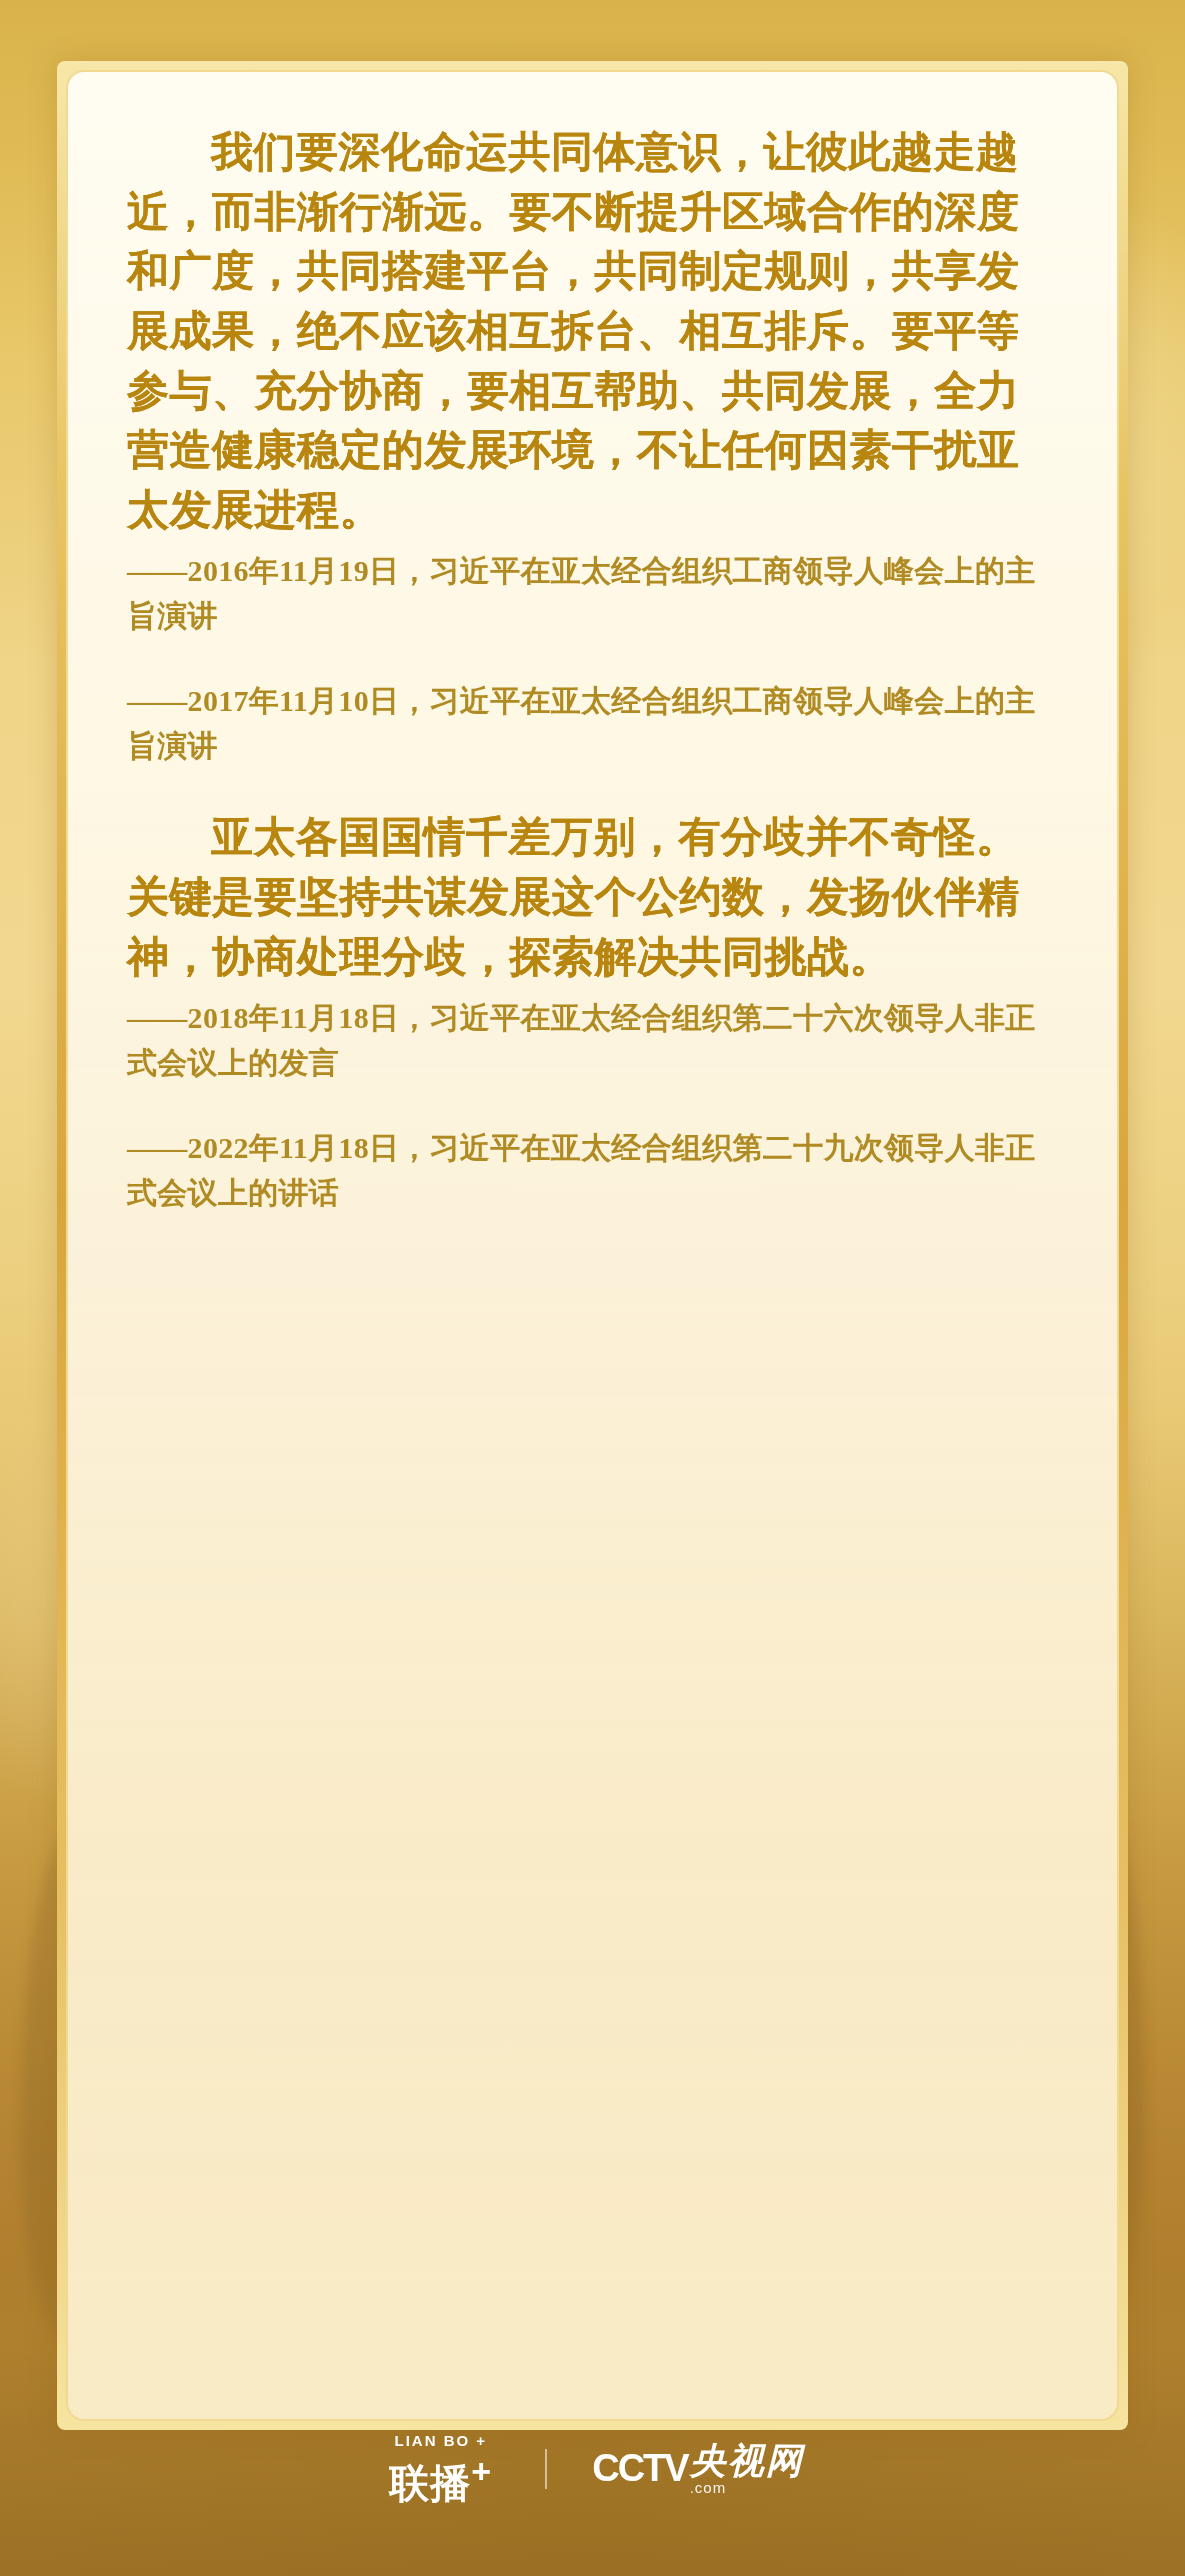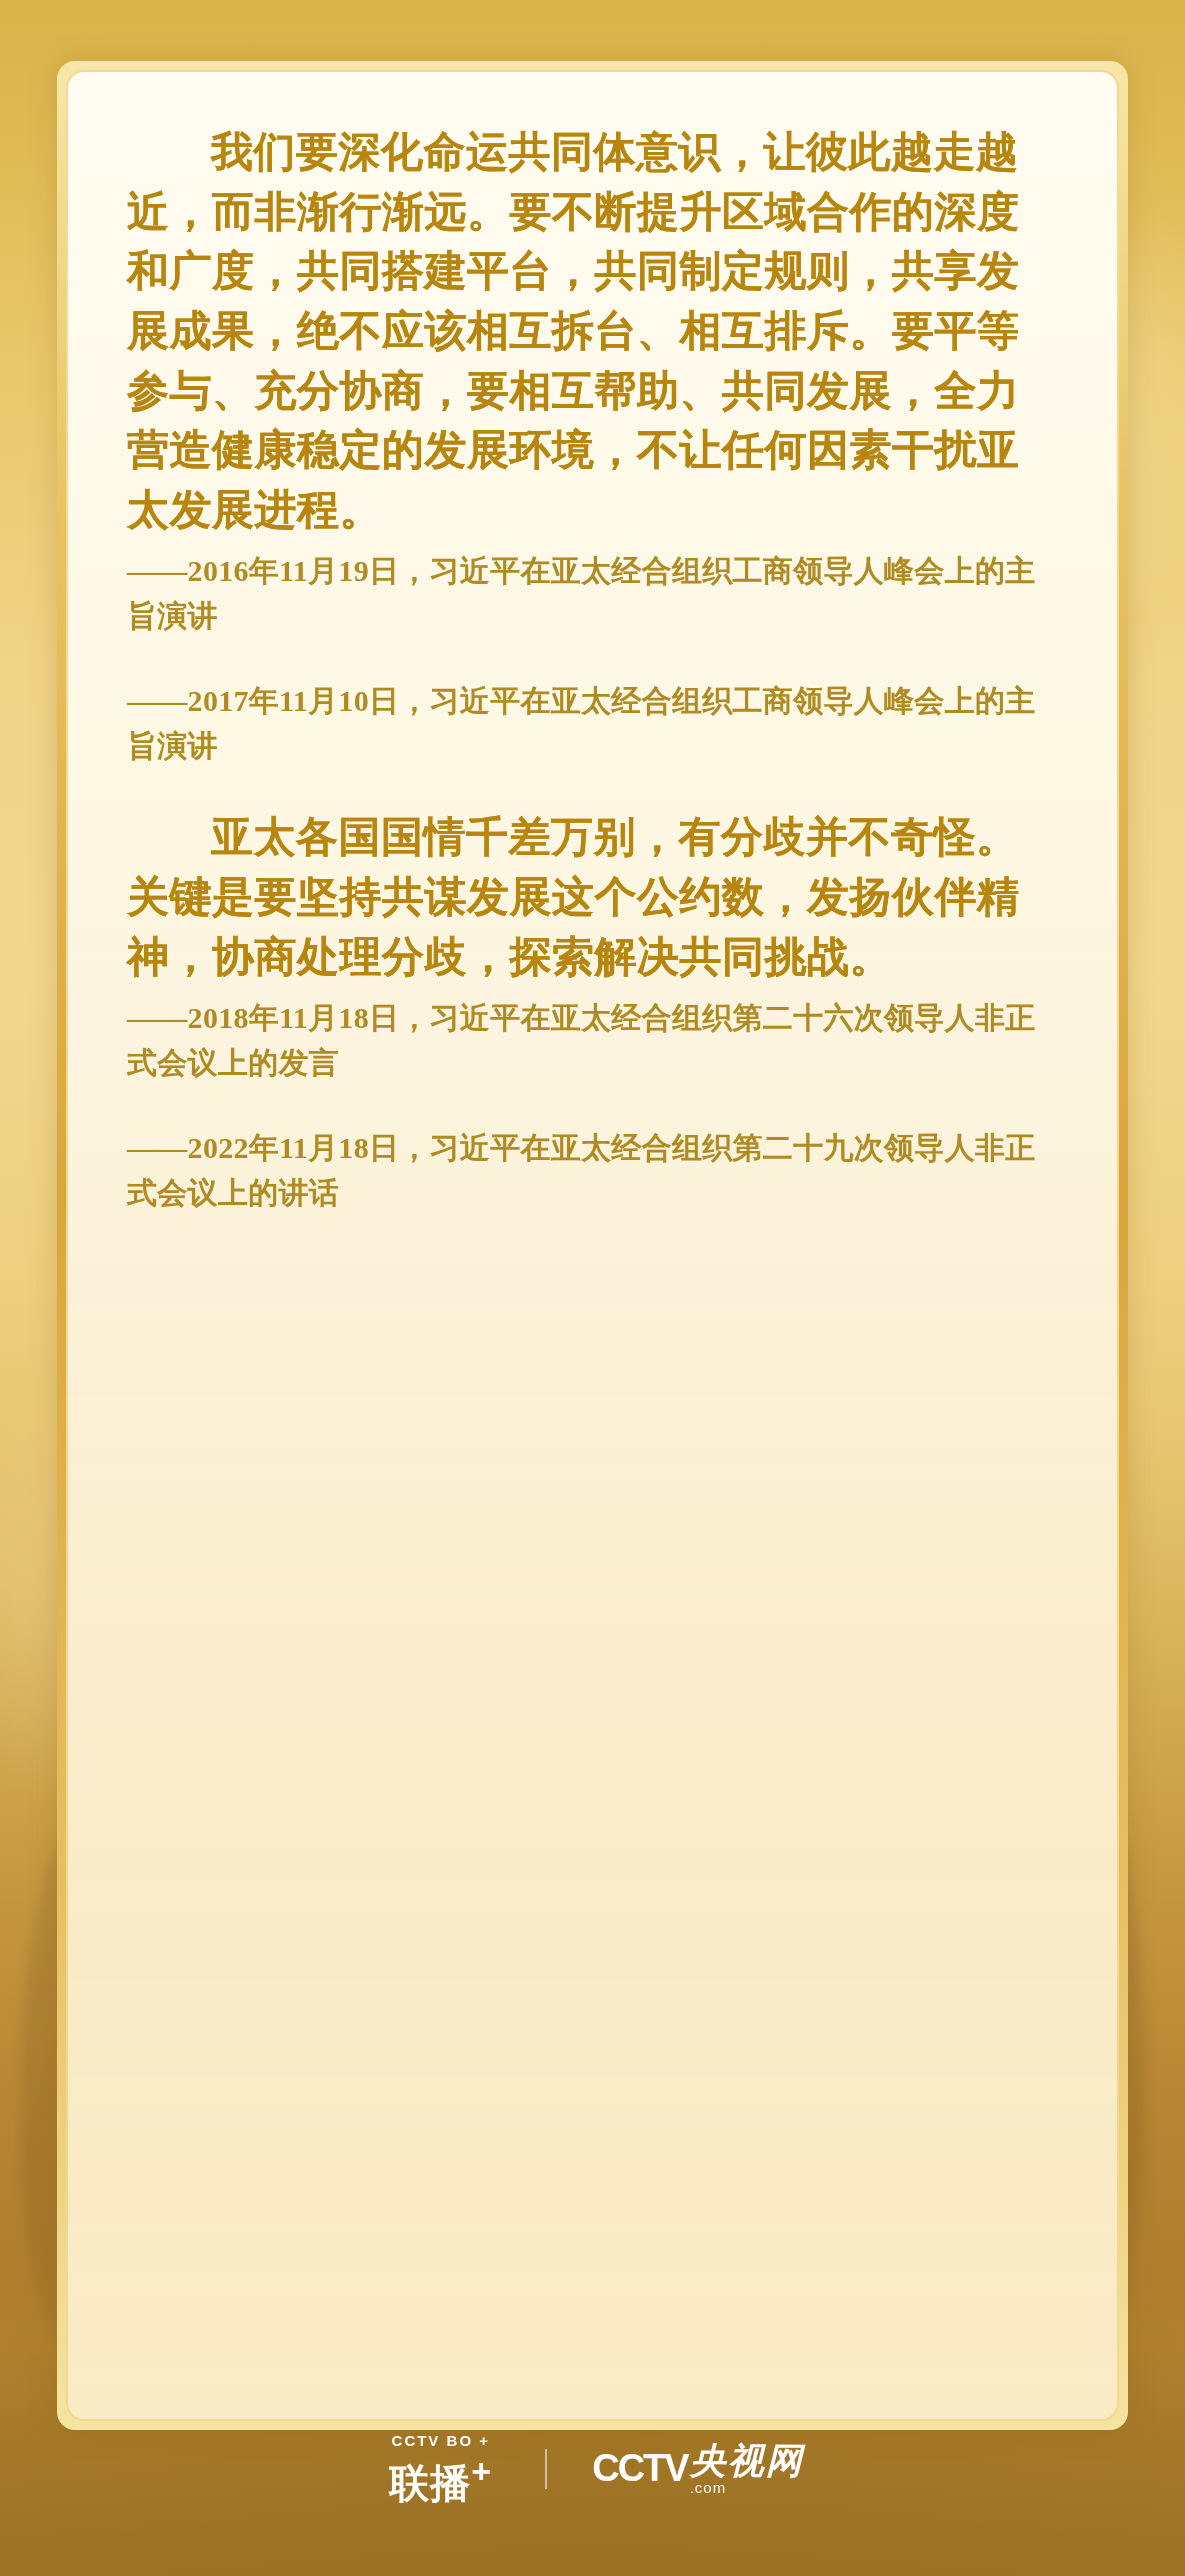--- a/index.html
+++ b/index.html
@@ -58,21 +58,21 @@
     pointer-events: none;
   }
 
   
   .frame-outer {
     position: absolute;
     left: 57px;
     top: 61px;
     width: 1071px;
     height: 2369px;
-    border-radius: 18px;
+    border-radius: 8px;
     padding: 9px;
     box-sizing: border-box;
     background: linear-gradient(180deg, #f7e7a8 0%, #e8c462 18%, #d9a63c 48%, #e7c064 78%, #f6e4a0 100%);
     box-shadow: 0 0 28px rgba(140,95,20,0.25);
   }
   .frame-inner {
     position: absolute;
     inset: 9px;
     border-radius: 18px;
     background: linear-gradient(180deg,
@@ -217,21 +217,21 @@
           <p class="quote-source">——2022年11月18日，习近平在亚太经合组织第二十九次领导人非正式会议上的讲话</p>
         </div>
 
       </div>
     </div>
   </div>
 
   <div class="footer">
 
     <div class="logo-lianbo">
-      <div class="lianbo-top">CCTV BO +</div>
+      <div class="lianbo-top">LIAN BO +</div>
       <div class="lianbo-main">
         <span>联播</span><span class="plus">+</span>
       </div>
     </div>
 
     <div class="divider-dot"></div>
 
     <div class="logo-cctv">
       <span class="cctv-mark">CCTV</span>
       <span class="cctv-right">

